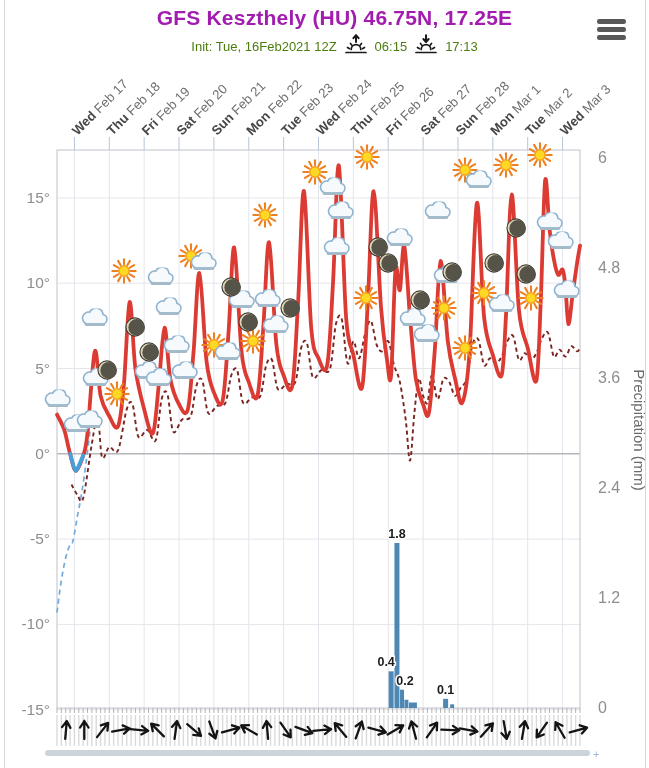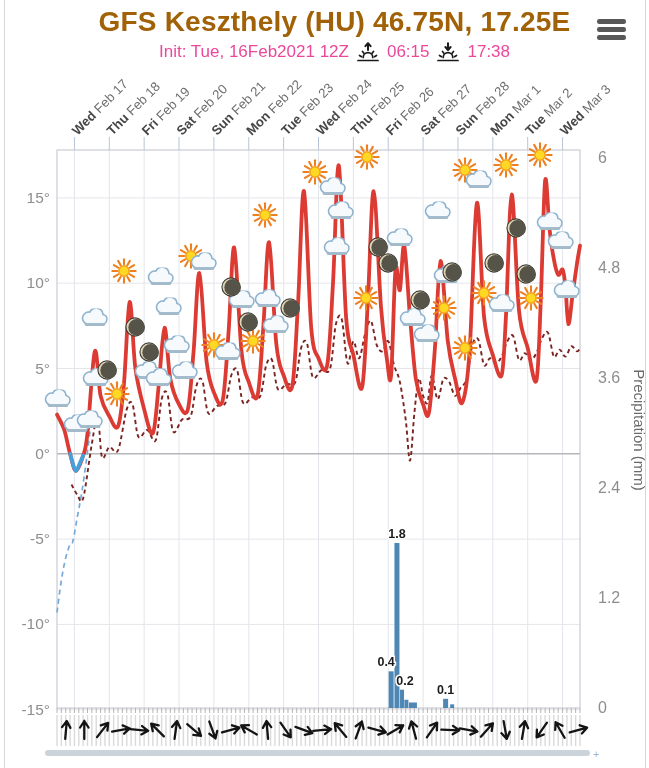--- a/index.html
+++ b/index.html
@@ -1,21 +1,21 @@
 <!DOCTYPE html>
 <html><head>
 <meta charset="utf-8">
 <style>
   html,body{margin:0;padding:0;background:#fff;}
   #app{position:relative;width:649px;height:768px;background:#fff;overflow:hidden;
        font-family:"Liberation Sans",sans-serif;}
   .edge{position:absolute;top:0;bottom:0;width:1px;background:#d6d6d6;}
   #header{position:absolute;top:0;left:0;width:100%;text-align:center;box-sizing:border-box;padding:6px 40px 0 60px;}
-  #title{font-size:28px;font-weight:600;color:#a16207;letter-spacing:.2px;}
-  #subtitle{margin-top:3px;font-size:17px;color:#ec4899;display:flex;justify-content:center;align-items:flex-end;gap:7px;}
+  #title{font-size:21px;font-weight:600;color:#a21caf;letter-spacing:.2px;}
+  #subtitle{margin-top:3px;font-size:13px;color:#4d7c0f;display:flex;justify-content:center;align-items:flex-end;gap:7px;}
   #subtitle svg{display:inline-block;vertical-align:bottom;}
   #menu{position:absolute;top:19px;right:23px;width:29px;cursor:pointer;}
   #menu .bar{height:4.6px;background:#585858;border-radius:2.3px;margin-bottom:3.4px;}
   #chart{position:absolute;left:0;top:0;}
   text{font-family:"Liberation Sans",sans-serif;}
 </style>
 </head>
 <body>
 
 <div id="app">
@@ -505,21 +505,21 @@
       </svg>
       <span>06:15</span>
       <svg width="24" height="21" viewBox="0 0 24 21">
         <g stroke="#1a1a1a" stroke-width="1.7" fill="none" stroke-linecap="round">
           <path d="M2 19.5 h20"></path>
           <path d="M7.2 16.5 a4.8 4.8 0 0 1 9.6 0"></path>
           <path d="M3.5 14.5 l2 1.2 M20.5 14.5 l-2 1.2 M6.5 10.5 l1.4 1.8 M17.5 10.5 l-1.4 1.8"></path>
           <path d="M12 2.2 V8.6 M12 9 l-2.6 -3 M12 9 l2.6 -3" stroke-width="2"></path>
         </g>
       </svg>
-      <span>17:38</span>
+      <span>17:13</span>
     </div>
   </div>
 
   <div id="menu">
     <div class="bar"></div>
     <div class="bar"></div>
     <div class="bar"></div>
   </div>
 </div>
 

